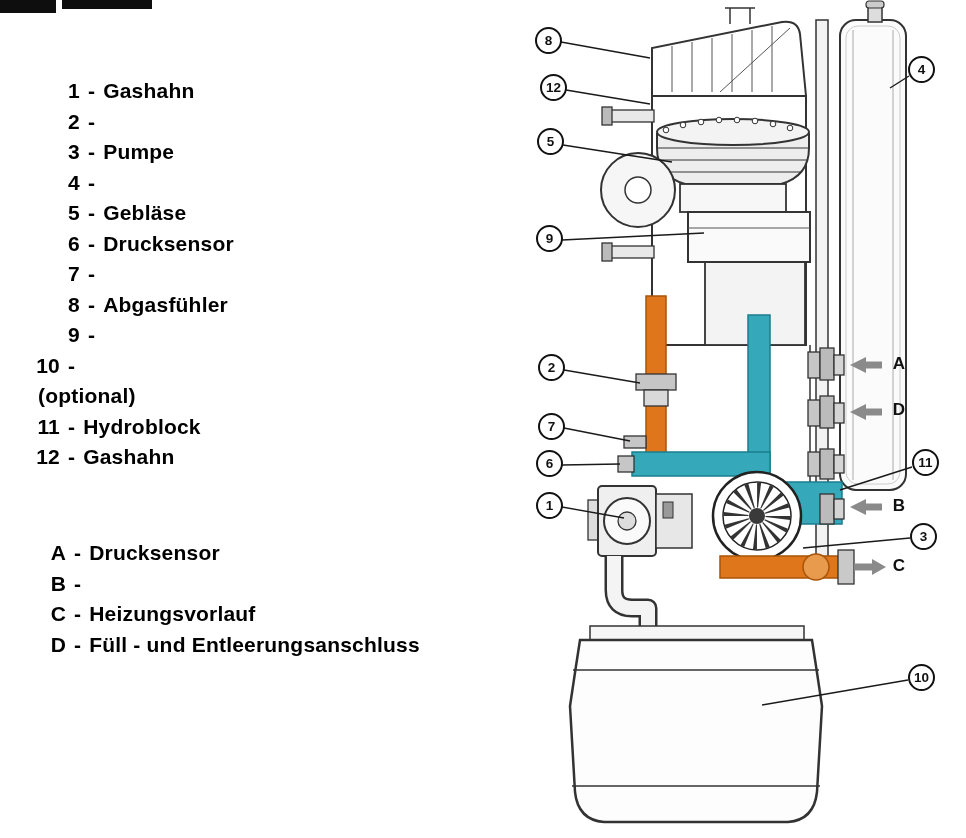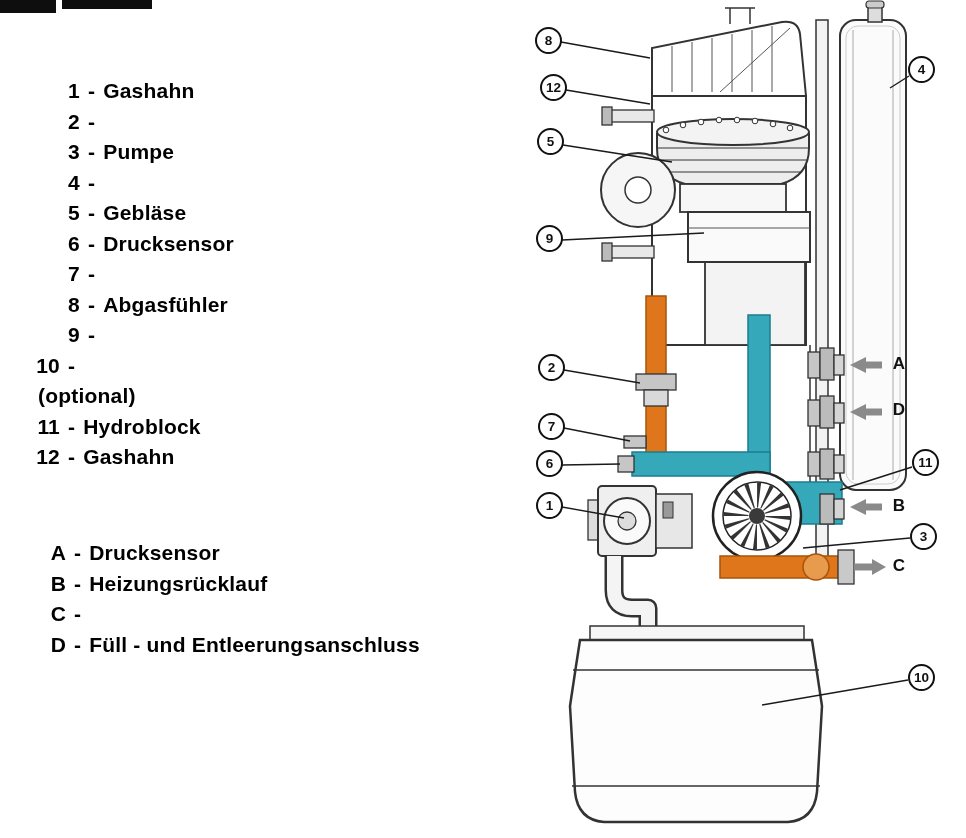--- a/index.html
+++ b/index.html
@@ -112,25 +112,25 @@
 
   <div class="legend letters">
     <div class="lrow">
       <span class="num">A</span>
       <span class="dash">-</span>
       <span class="lab">Drucksensor</span>
     </div>
     <div class="lrow">
       <span class="num">B</span>
       <span class="dash">-</span>
-      <span class="lab">Heizungsrücklauf</span>
     </div>
     <div class="lrow">
       <span class="num">C</span>
       <span class="dash">-</span>
+      <span class="lab">Heizungsvorlauf</span>
     </div>
     <div class="lrow">
       <span class="num">D</span>
       <span class="dash">-</span>
       <span class="lab">Füll - und Entleerungsanschluss</span>
     </div>
   </div>
 
   <div class="diagram">
     <svg width="446" height="838" viewBox="0 0 446 838">

